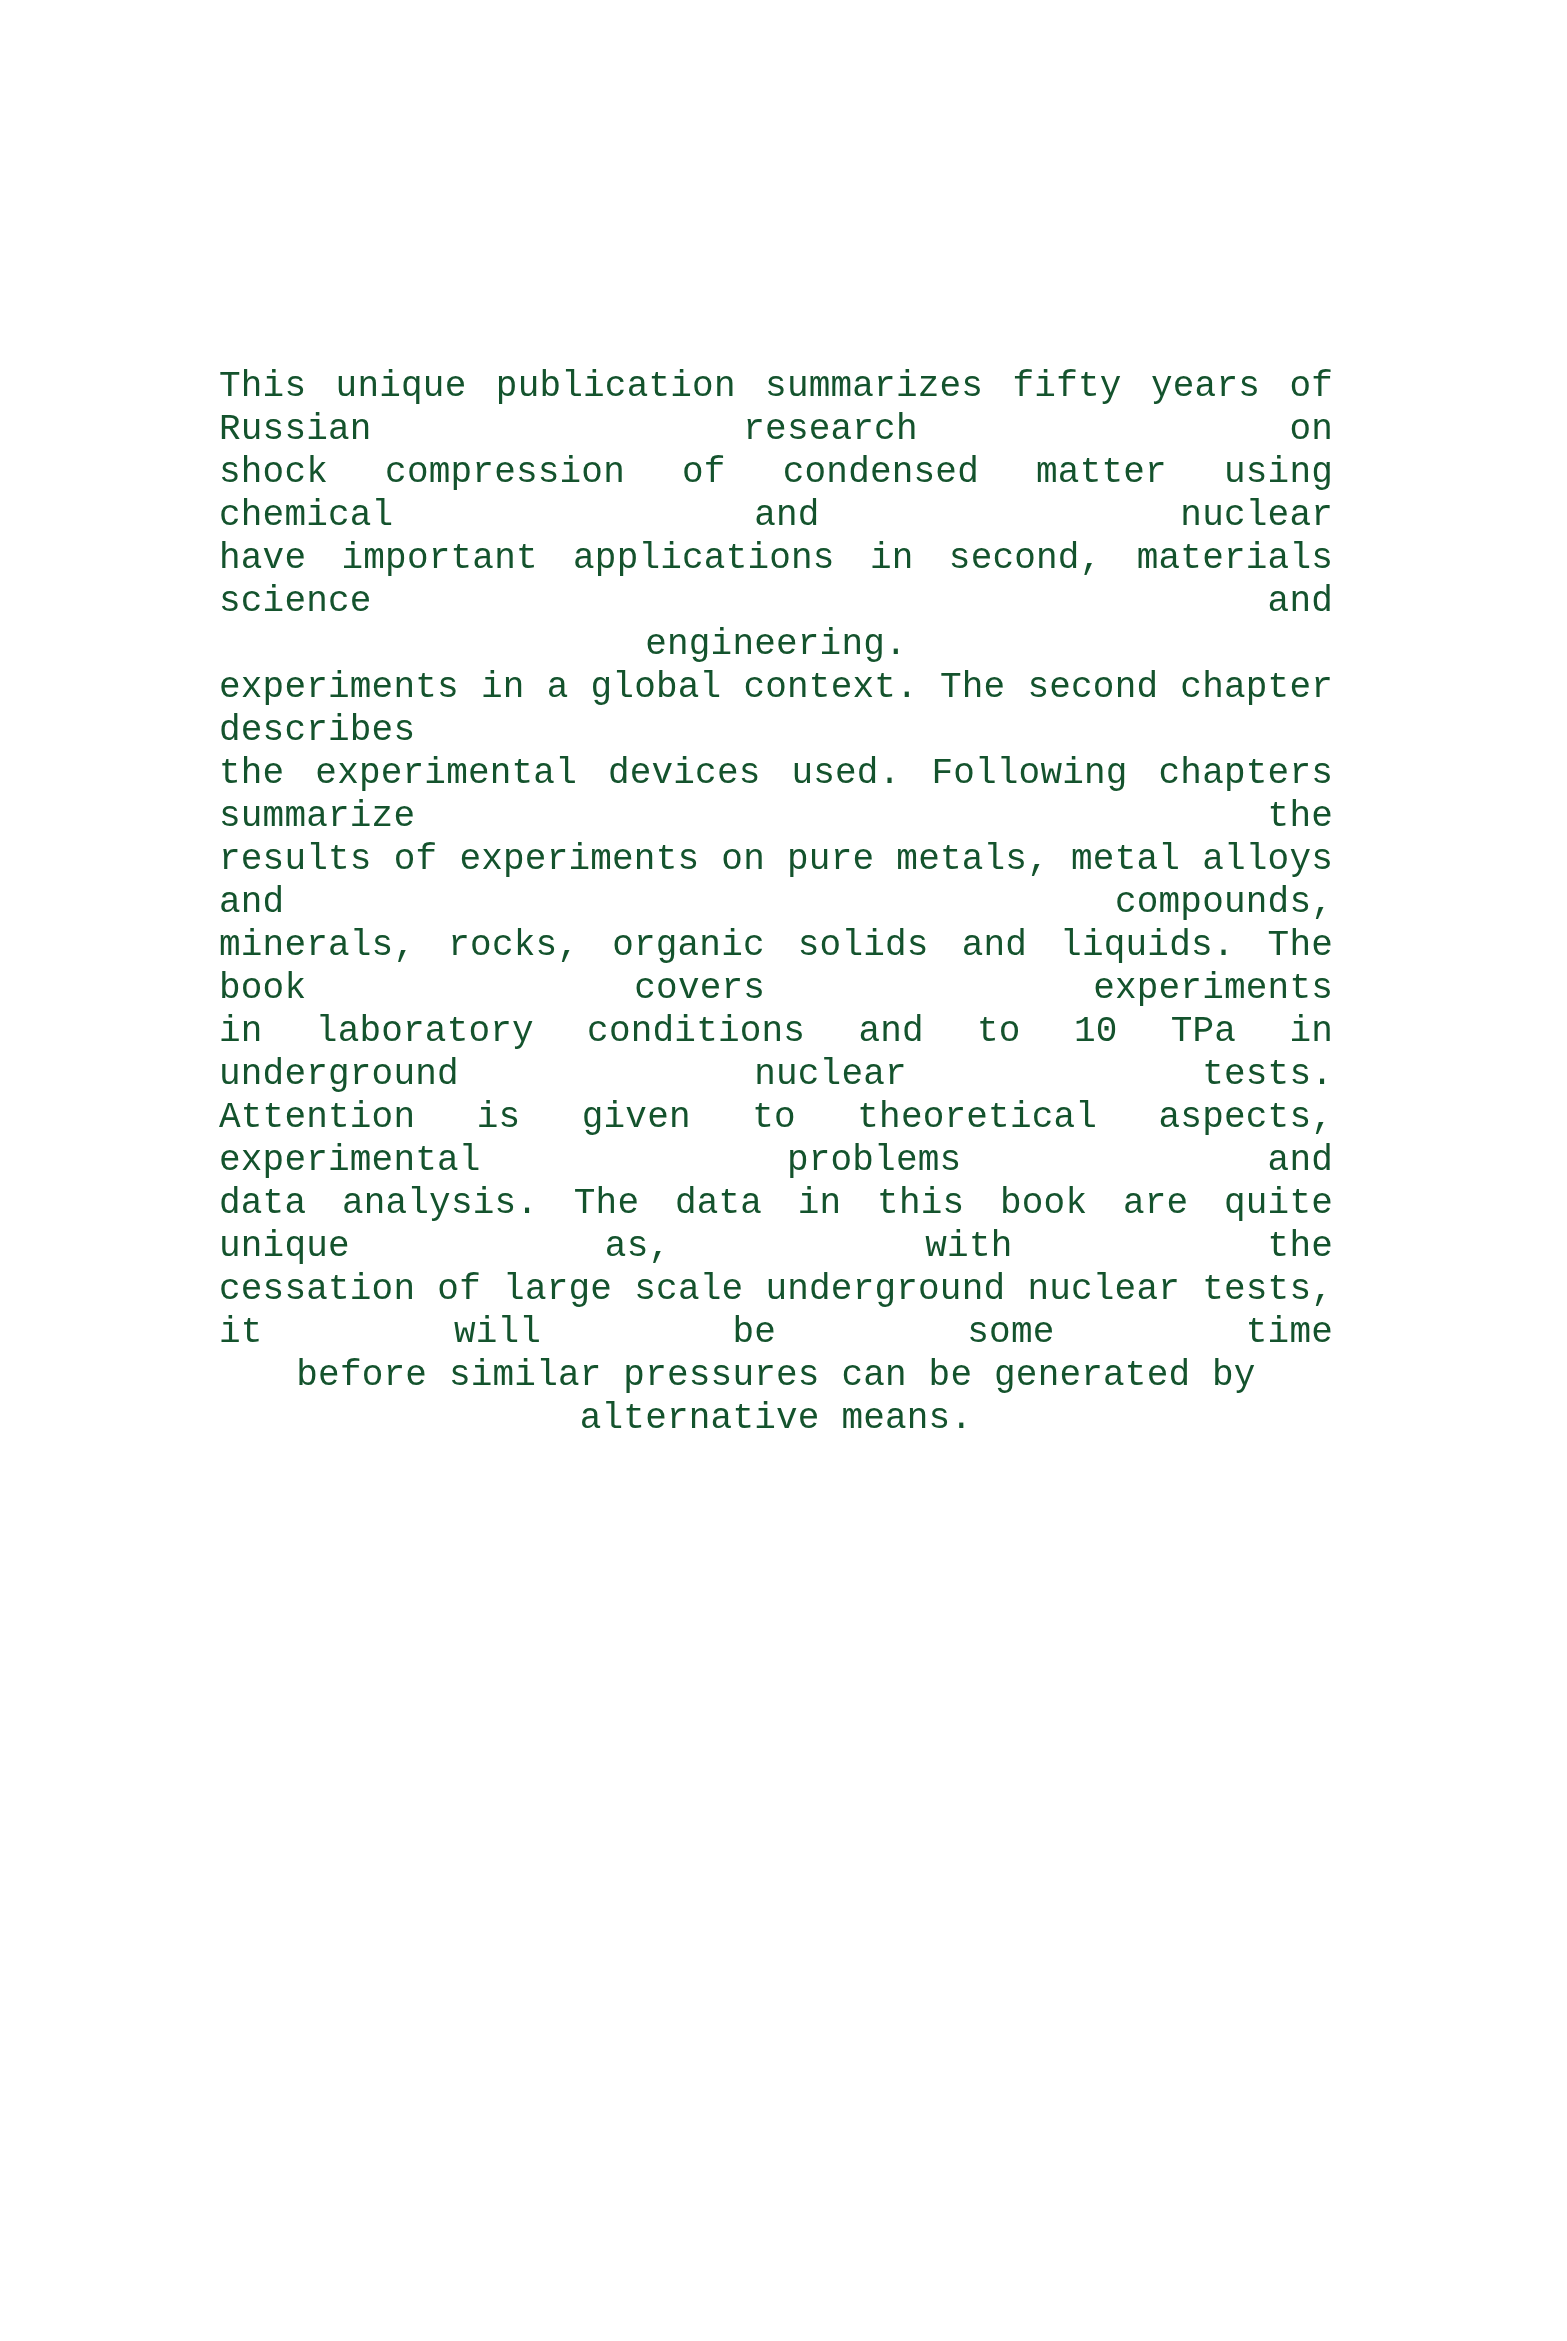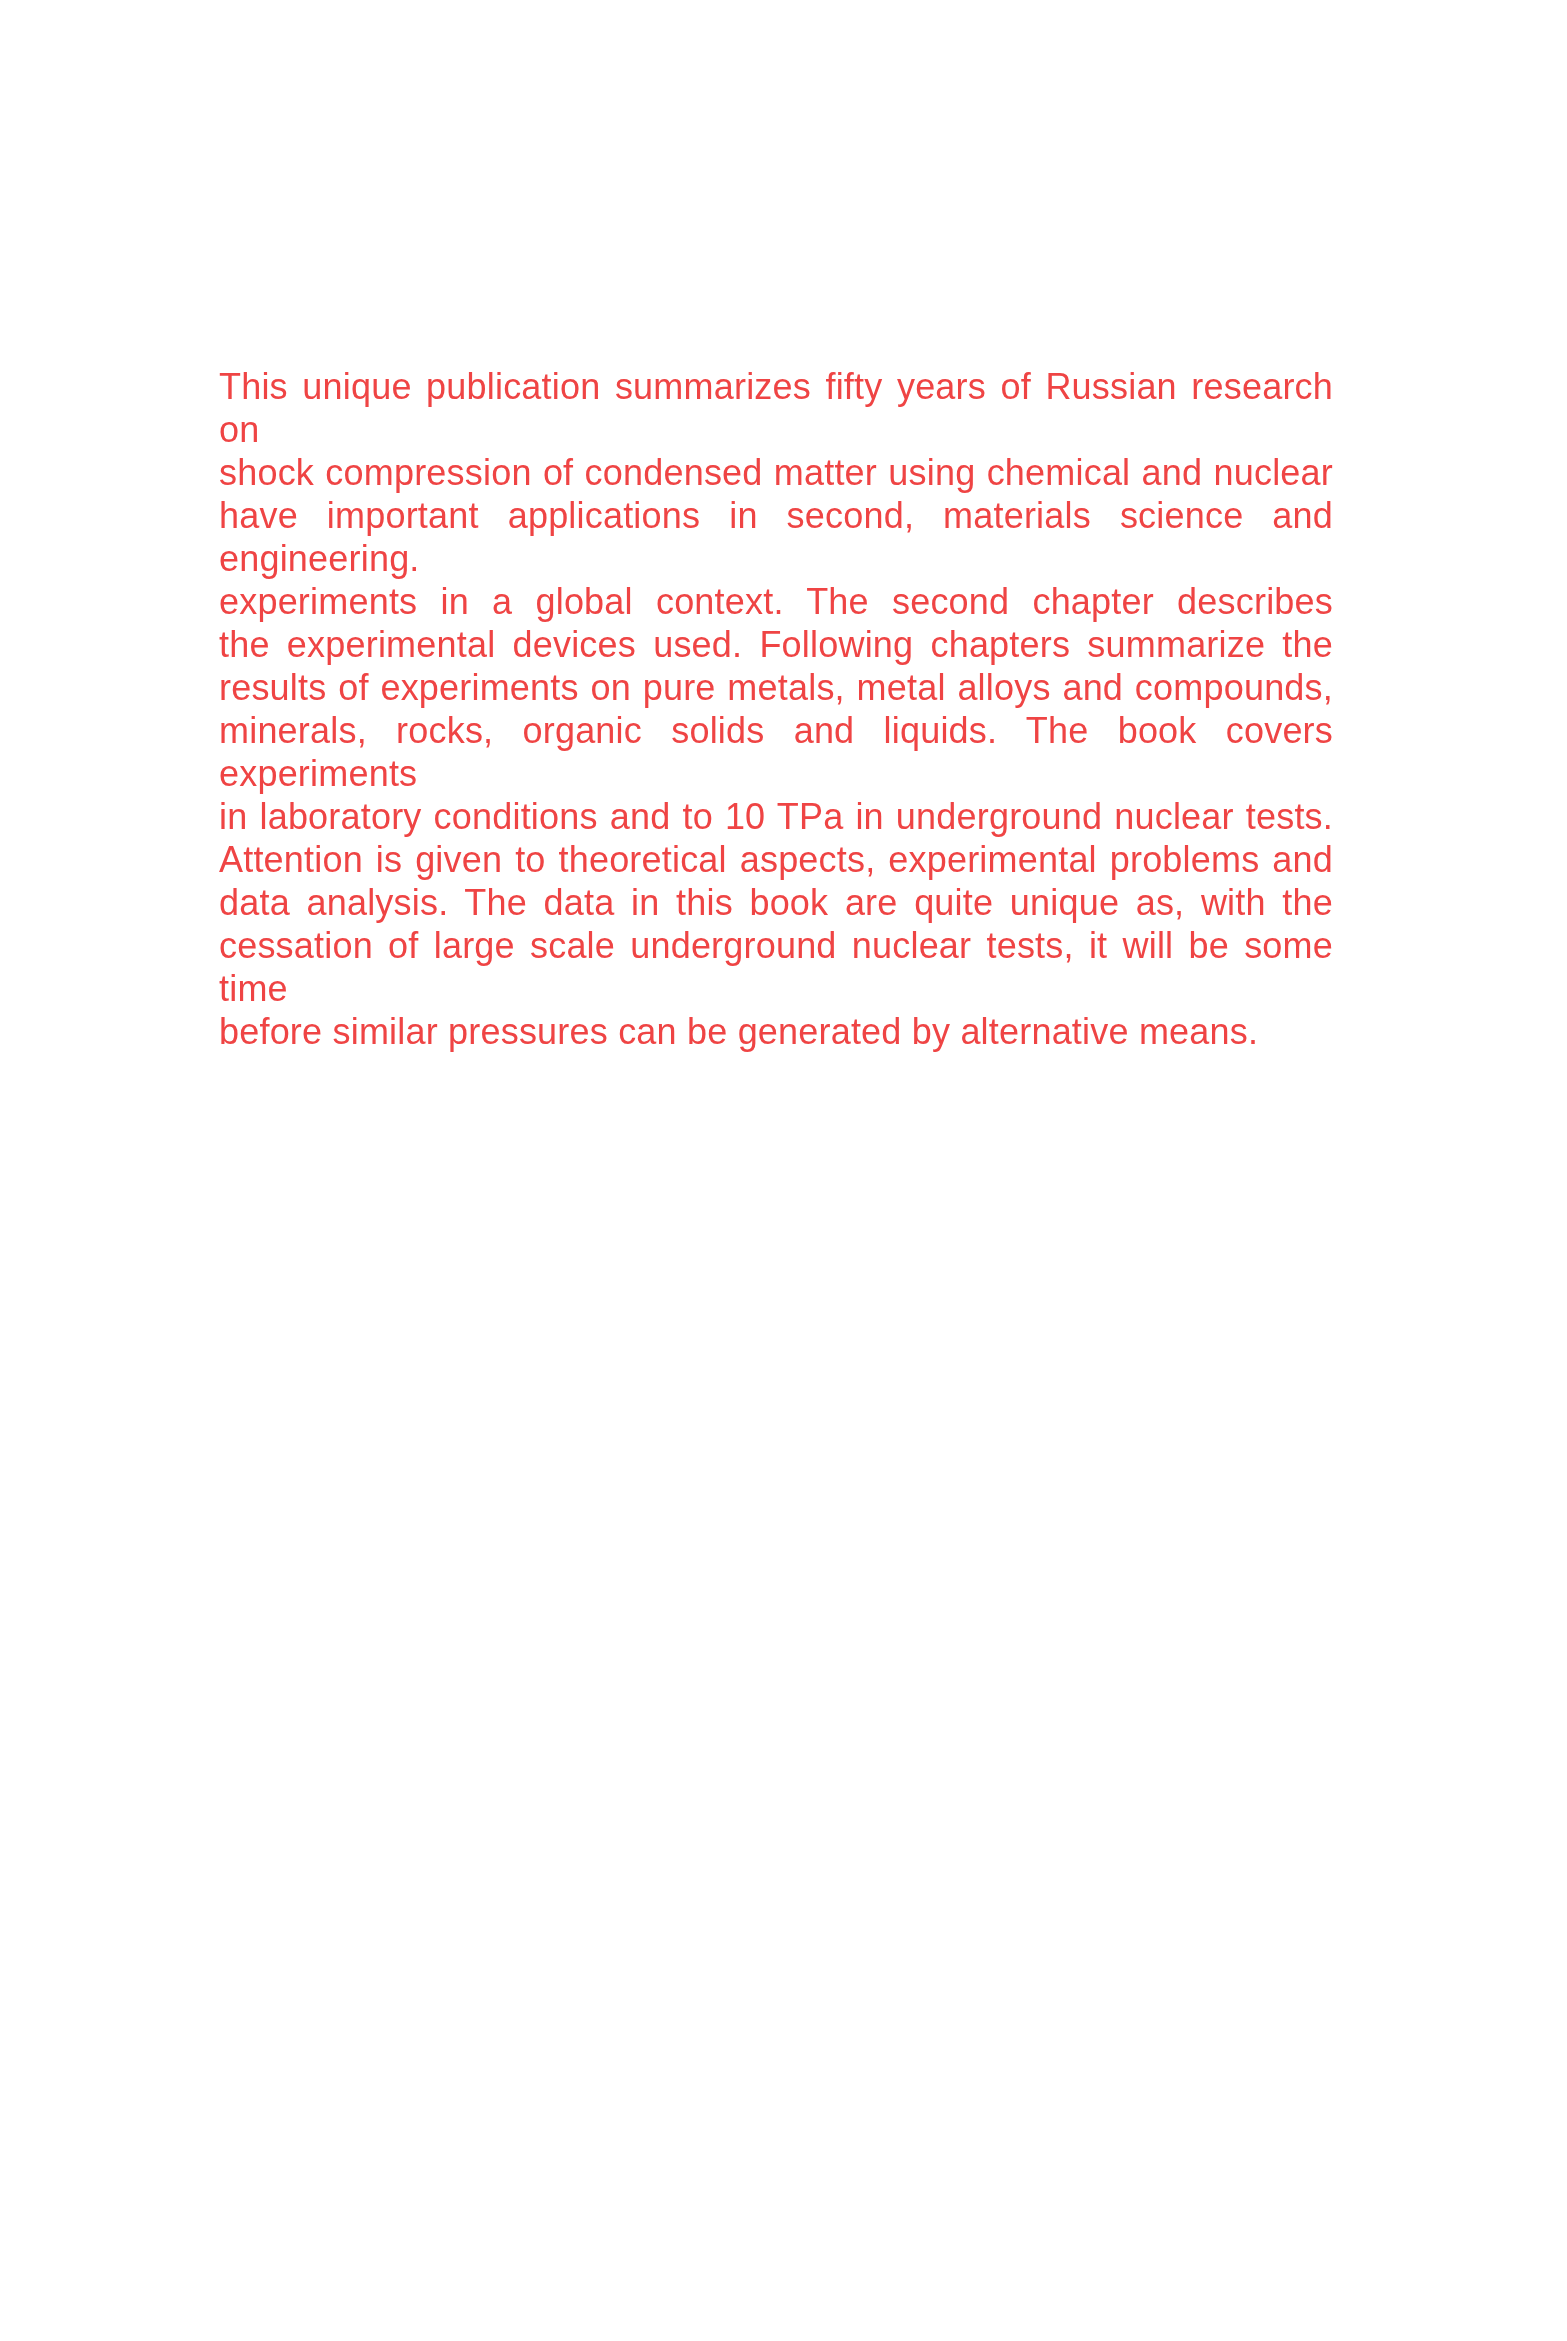--- a/index.html
+++ b/index.html
@@ -6,39 +6,39 @@
     margin: 0;
     padding: 0;
     background: #ffffff;
   }
   .page {
     position: relative;
     width: 1567px;
     height: 1984px;
     background: #ffffff;
     overflow: hidden;
-    font-family: Liberation Sans, sans-serif;
-    color: #ef4444;
+    font-family: Liberation Mono, monospace;
+    color: #14532d;
   }
   .text-block {
     position: absolute;
     left: 219px;
     top: 365px;
     width: 1114px;
     font-size: 36px;
     line-height: 43px;
     font-weight: 400;
     letter-spacing: 0.2px;
   }
   .paragraph {
     margin: 0;
     padding: 0;
   }
   .line {
-    text-align: left;
+    text-align: center;
     white-space: normal;
   }
   .line.justify {
     text-align: justify;
     text-align-last: justify;
   }
   .line.indent {
     text-indent: 41px;
   }
 </style>

